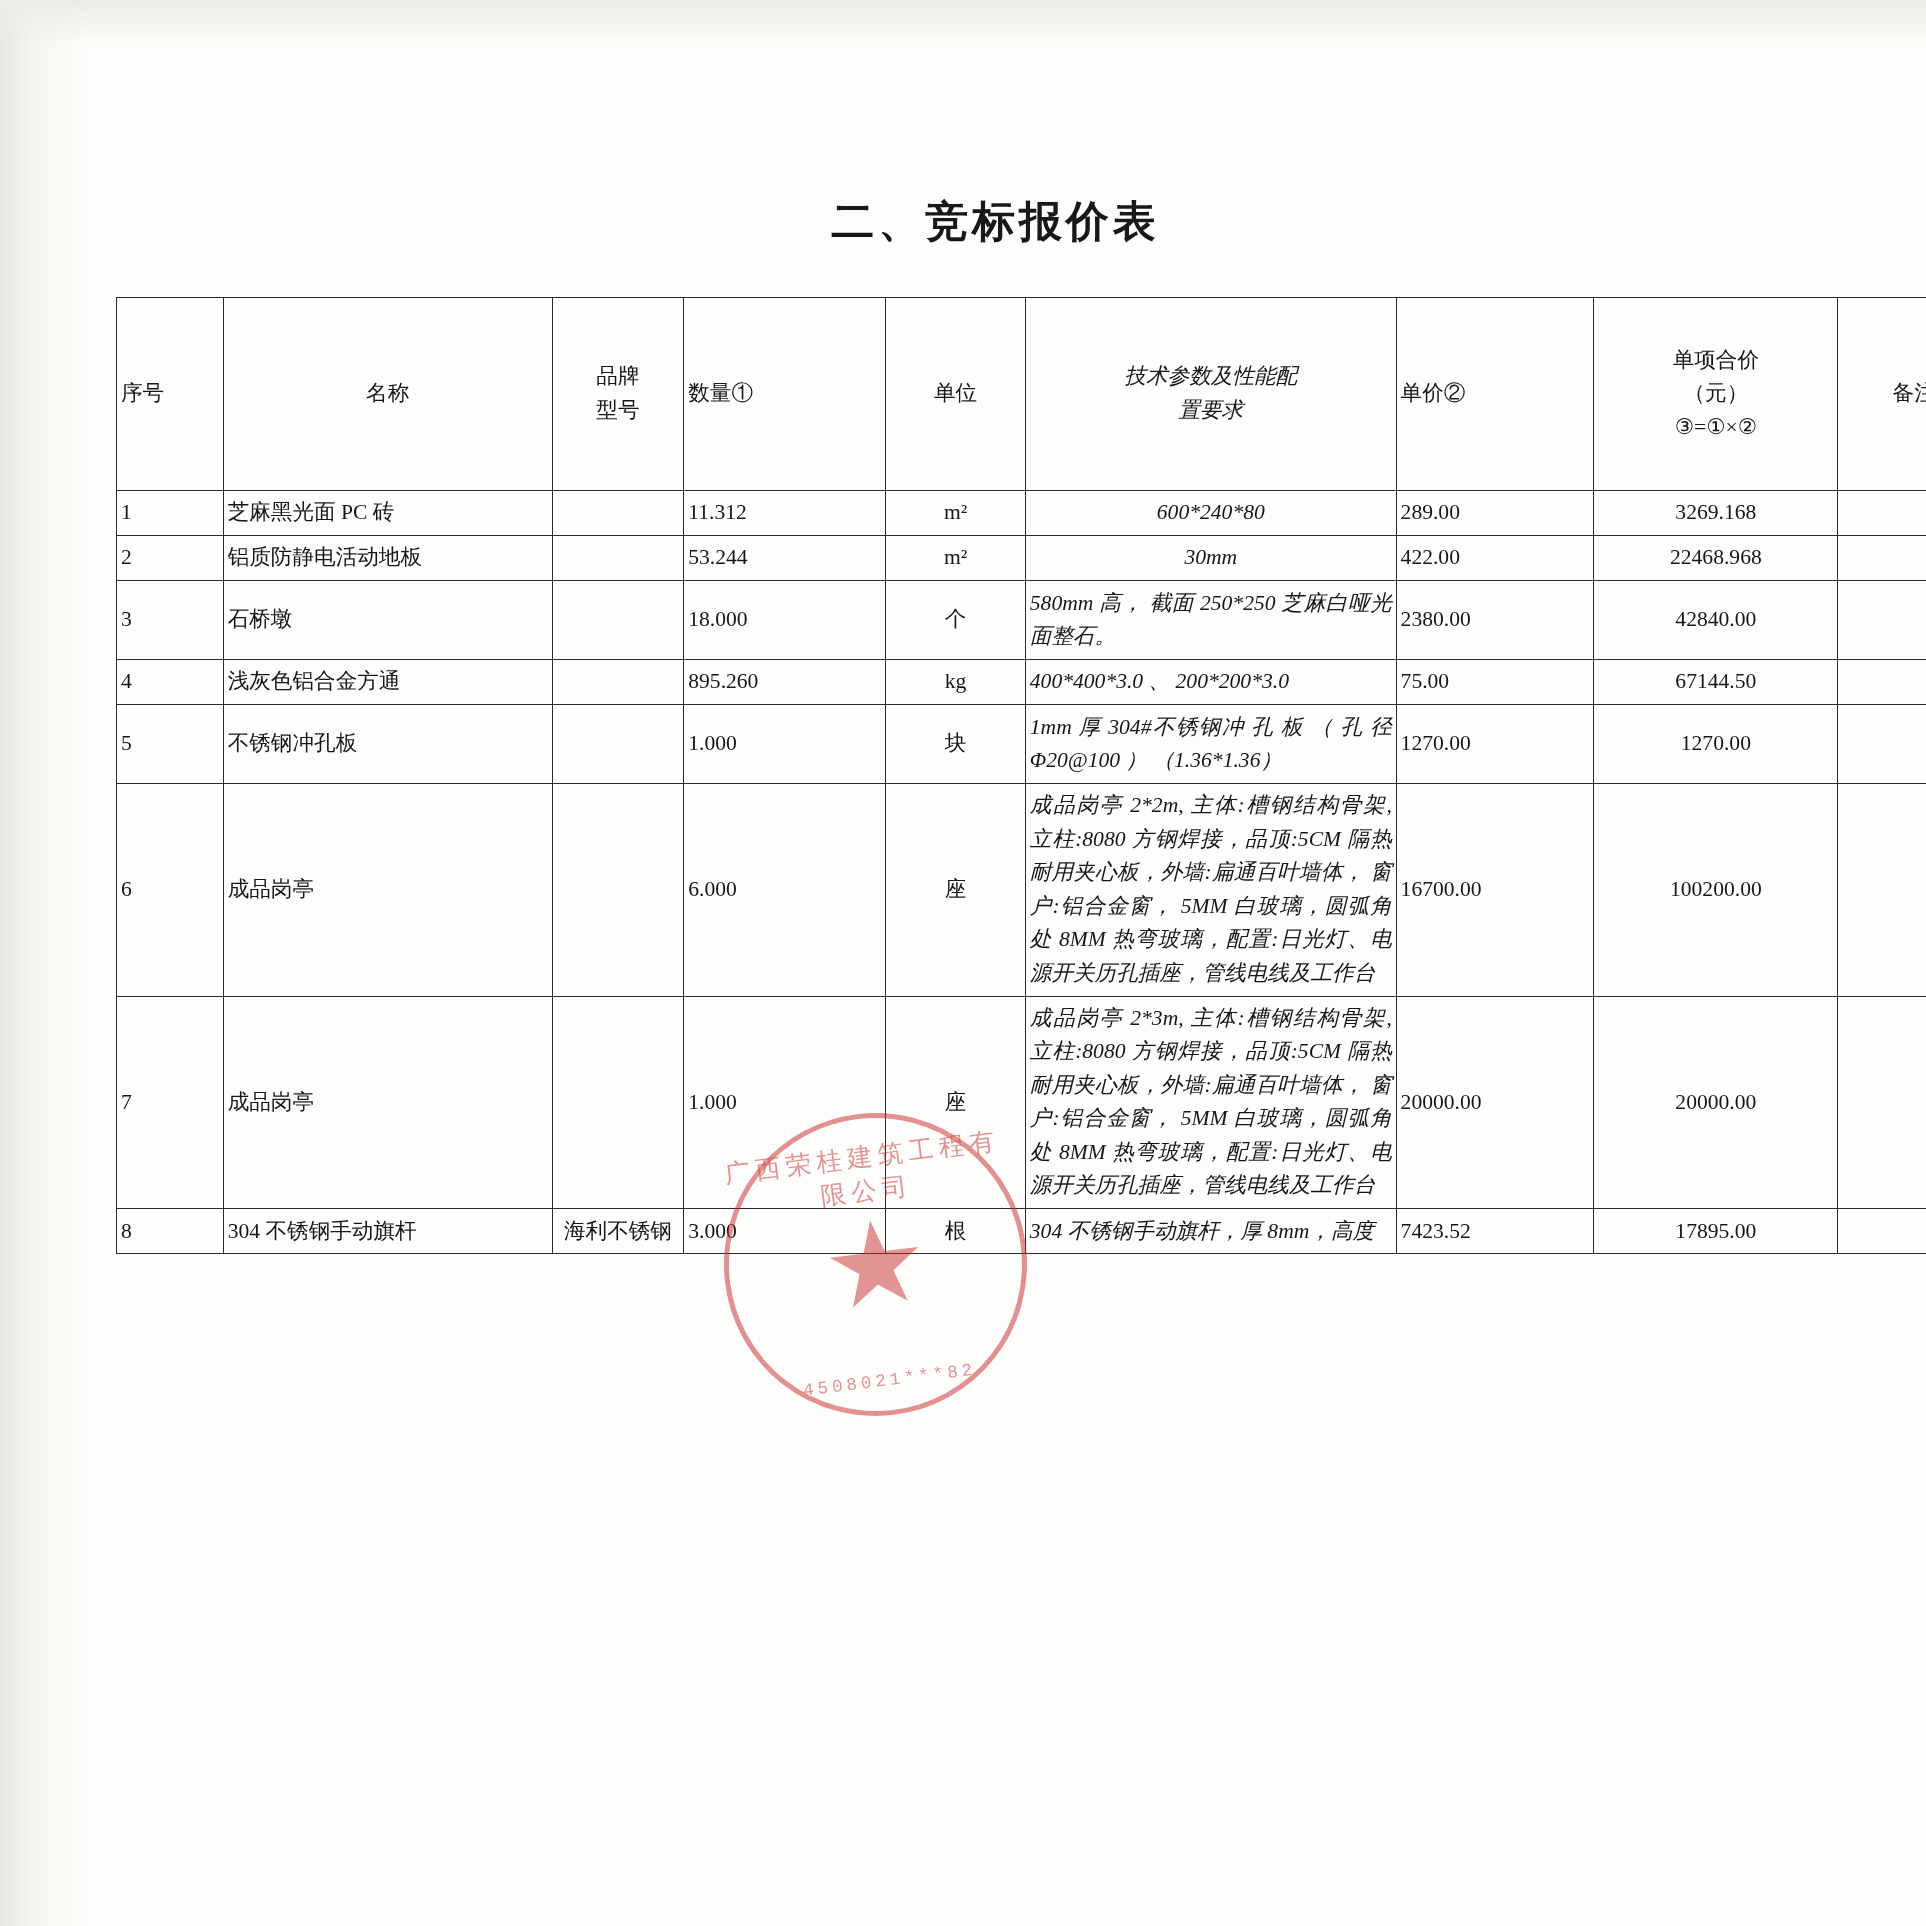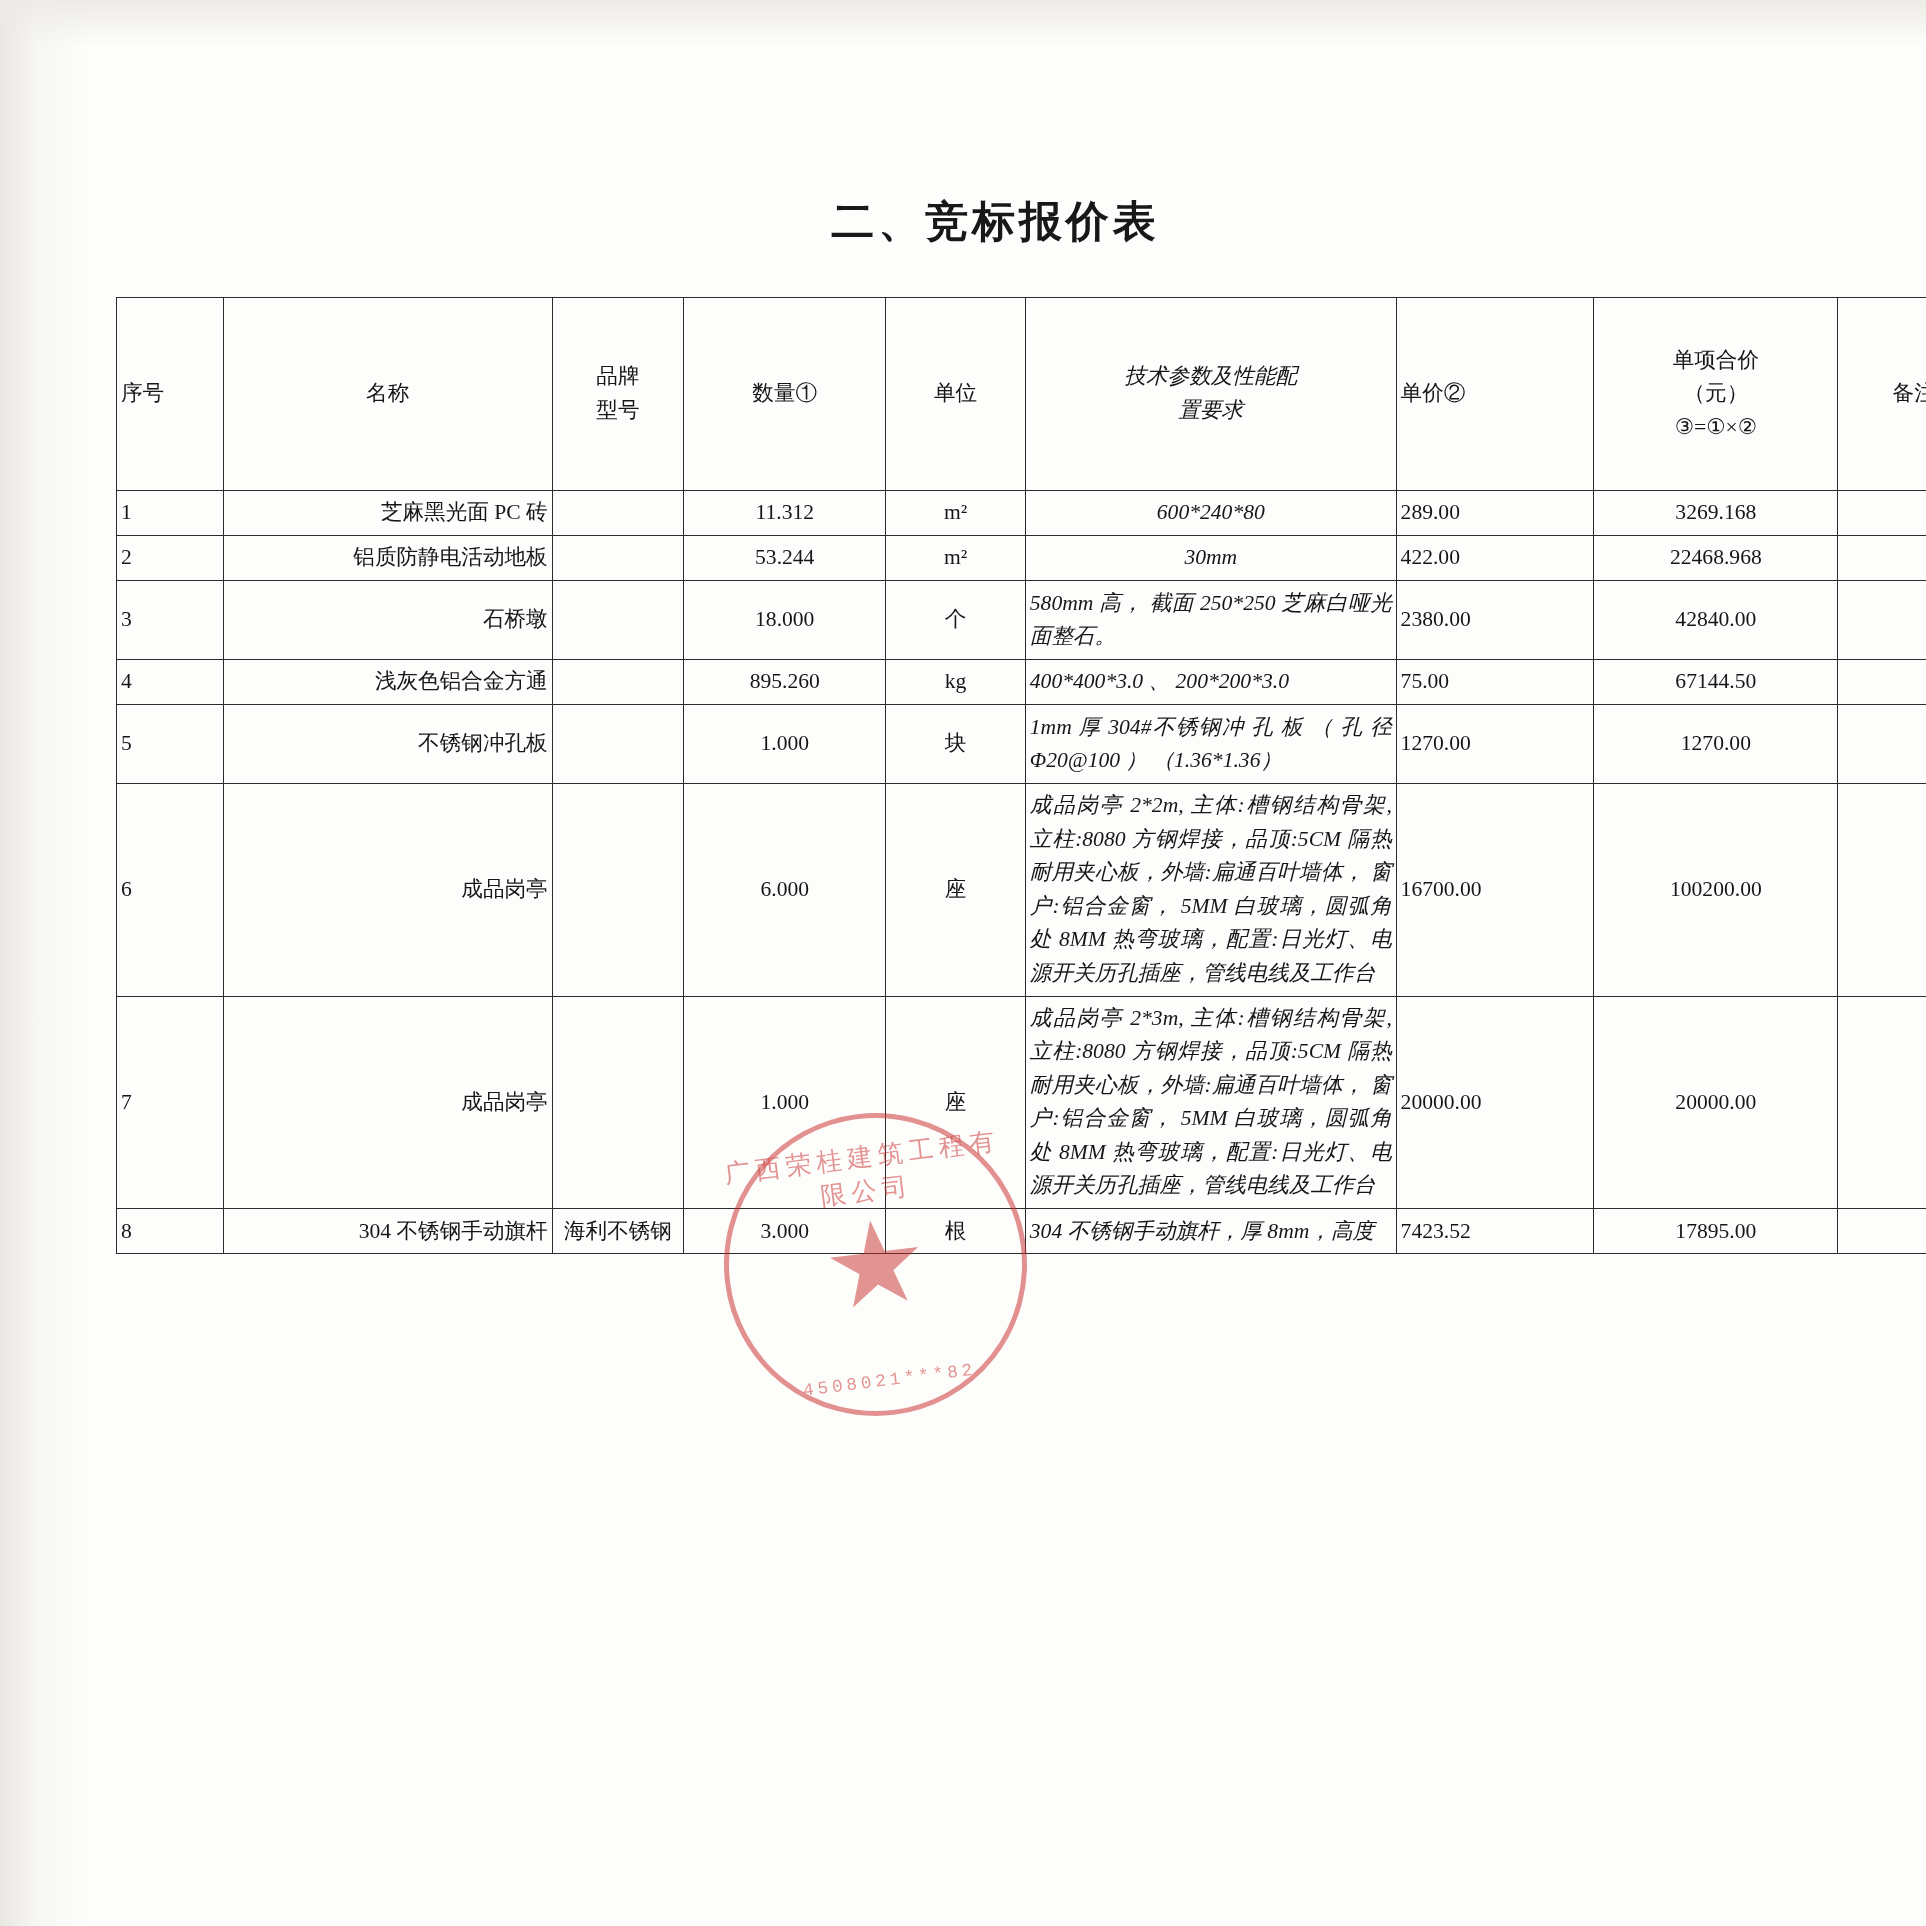--- a/index.html
+++ b/index.html
@@ -59,23 +59,23 @@
   table.bid-table td, table.bid-table th {
     border: 1.2px solid #2b2b2d;
     padding: 5.4px 3.9px;
     font-size: 21.6px;
     line-height: 1.55;
     vertical-align: middle;
     font-family: "Liberation Serif", "DejaVu Serif", serif;
     font-weight: normal;
   }
   .c-seq   { width: 98px;  text-align: left; }
-  .c-name  { width: 320px;  text-align: right; padding-left: 15.4px; }
+  .c-name  { width: 320px;  text-align: left; padding-left: 15.4px; }
   .c-brand { width: 123px;  text-align: center; }
-  .c-qty   { width: 193px;  text-align: center; }
+  .c-qty   { width: 193px;  text-align: left; }
   .c-unit  { width: 131px;  text-align: center; }
   .c-spec  { width: 362px;  text-align: left; padding-left: 13px; padding-right: 8.5px; font-style: italic; }
   .c-price { width: 189px;  text-align: left; }
   .c-total { width: 235px;  text-align: center; }
   .c-note  { width: 144px;  text-align: center; }
 
   thead td {
     text-align: center;
     height: 181px;
     line-height: 1.5;

